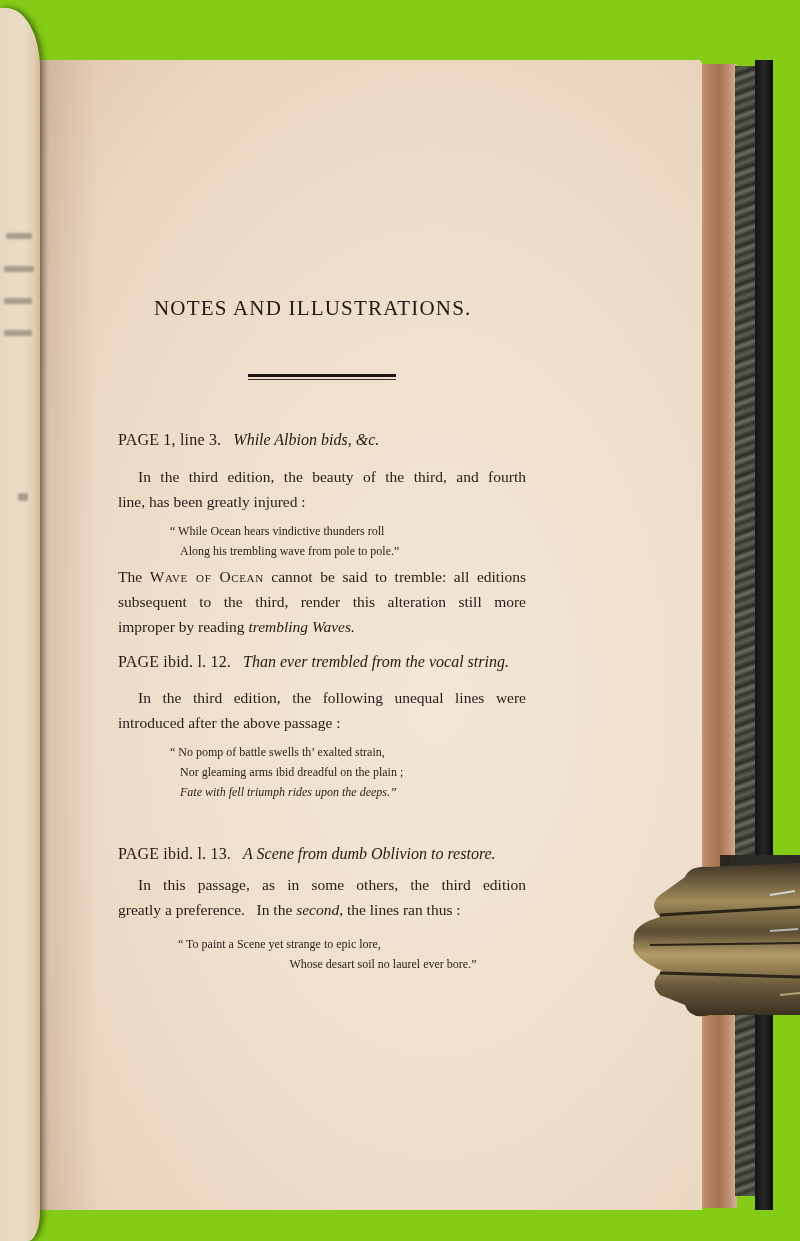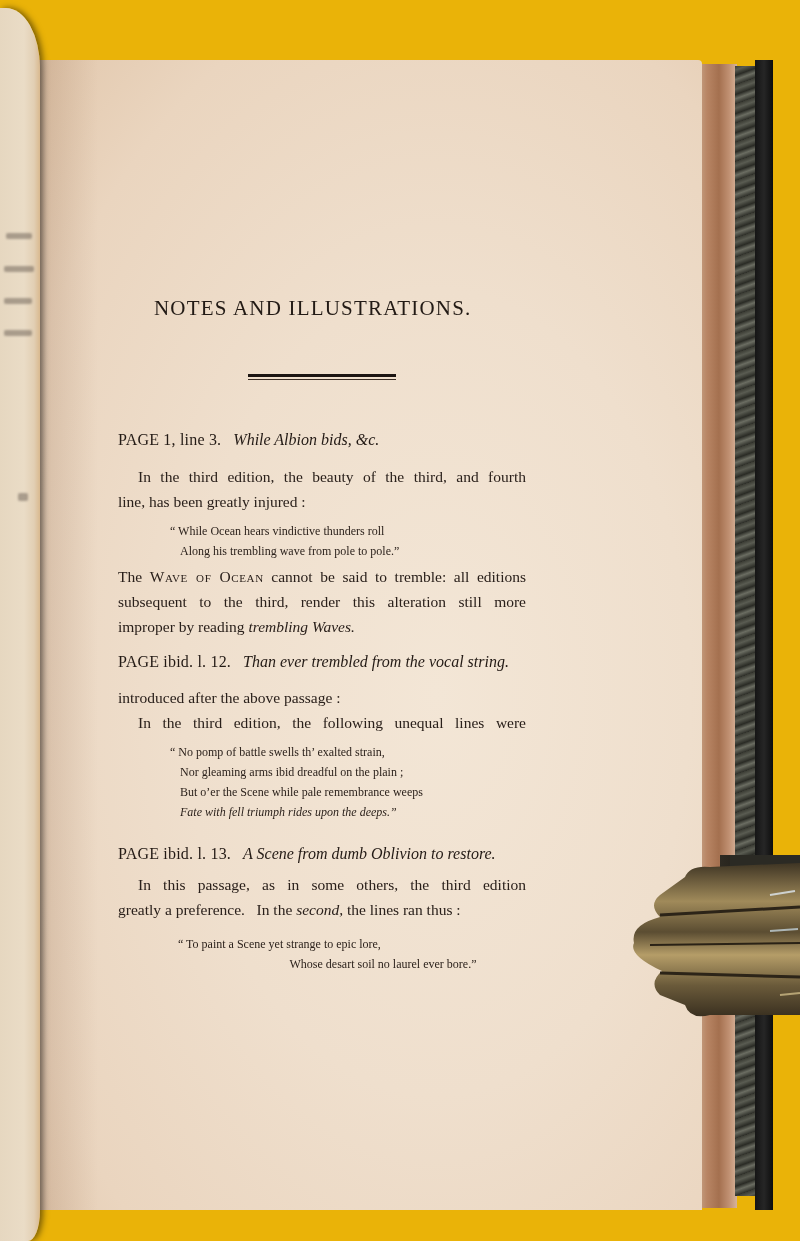--- a/index.html
+++ b/index.html
@@ -7,21 +7,21 @@
     padding: 0;
     width: 800px;
     height: 1241px;
     background: #000;
     overflow: hidden;
   }
   .scene {
     position: relative;
     width: 800px;
     height: 1241px;
-    background: #eab308;
+    background: #84cc16;
   }
   
   .left-page {
     position: absolute;
     left: 0;
     top: 8px;
     width: 40px;
     height: 1233px;
     background: linear-gradient(90deg, #e6d7c0 0%, #eadcc6 60%, #e2cfb4 85%, #d9b98f 100%);
     border-top-right-radius: 34px 60px;
@@ -195,27 +195,26 @@
       <span class="line">subsequent to the third, render this alteration still more</span>
       <span class="line last"><span>improper by reading</span> <i>trembling Waves.</i></span>
     </div>
 
     <div class="block" style="top:653px;">
       <div class="heading">
         <span class="ref">PAGE ibid. l. 12.</span><span class="gap"></span><i>Than ever trembled from the vocal string.</i>
       </div>
     </div>
     <div class="block para" style="top:685px;">
+      <span class="line indent">In the third edition, the following unequal lines were</span>
       <span class="line last">introduced after the above passage :</span>
-      <span class="line indent">In the third edition, the following unequal lines were</span>
     </div>
     <div class="block quote" style="top:742px;">
       <span class="q-line">“ No pomp of battle swells th’ exalted strain,</span>
       <span class="q-line cont">Nor gleaming arms ibid dreadful on the plain ;</span>
-      <span class="q-line cont">But o’er the Scene while pale remembrance weeps</span>
       <span class="q-line cont it">Fate with fell triumph rides upon the deeps.”</span>
     </div>
 
     <div class="block" style="top:845px;">
       <div class="heading">
         <span class="ref">PAGE ibid. l. 13.</span><span class="gap"></span><i>A Scene from dumb Oblivion to restore.</i>
       </div>
     </div>
     <div class="block para" style="top:872px;">
       <span class="line indent">In this passage, as in some others, the third edition</span>

